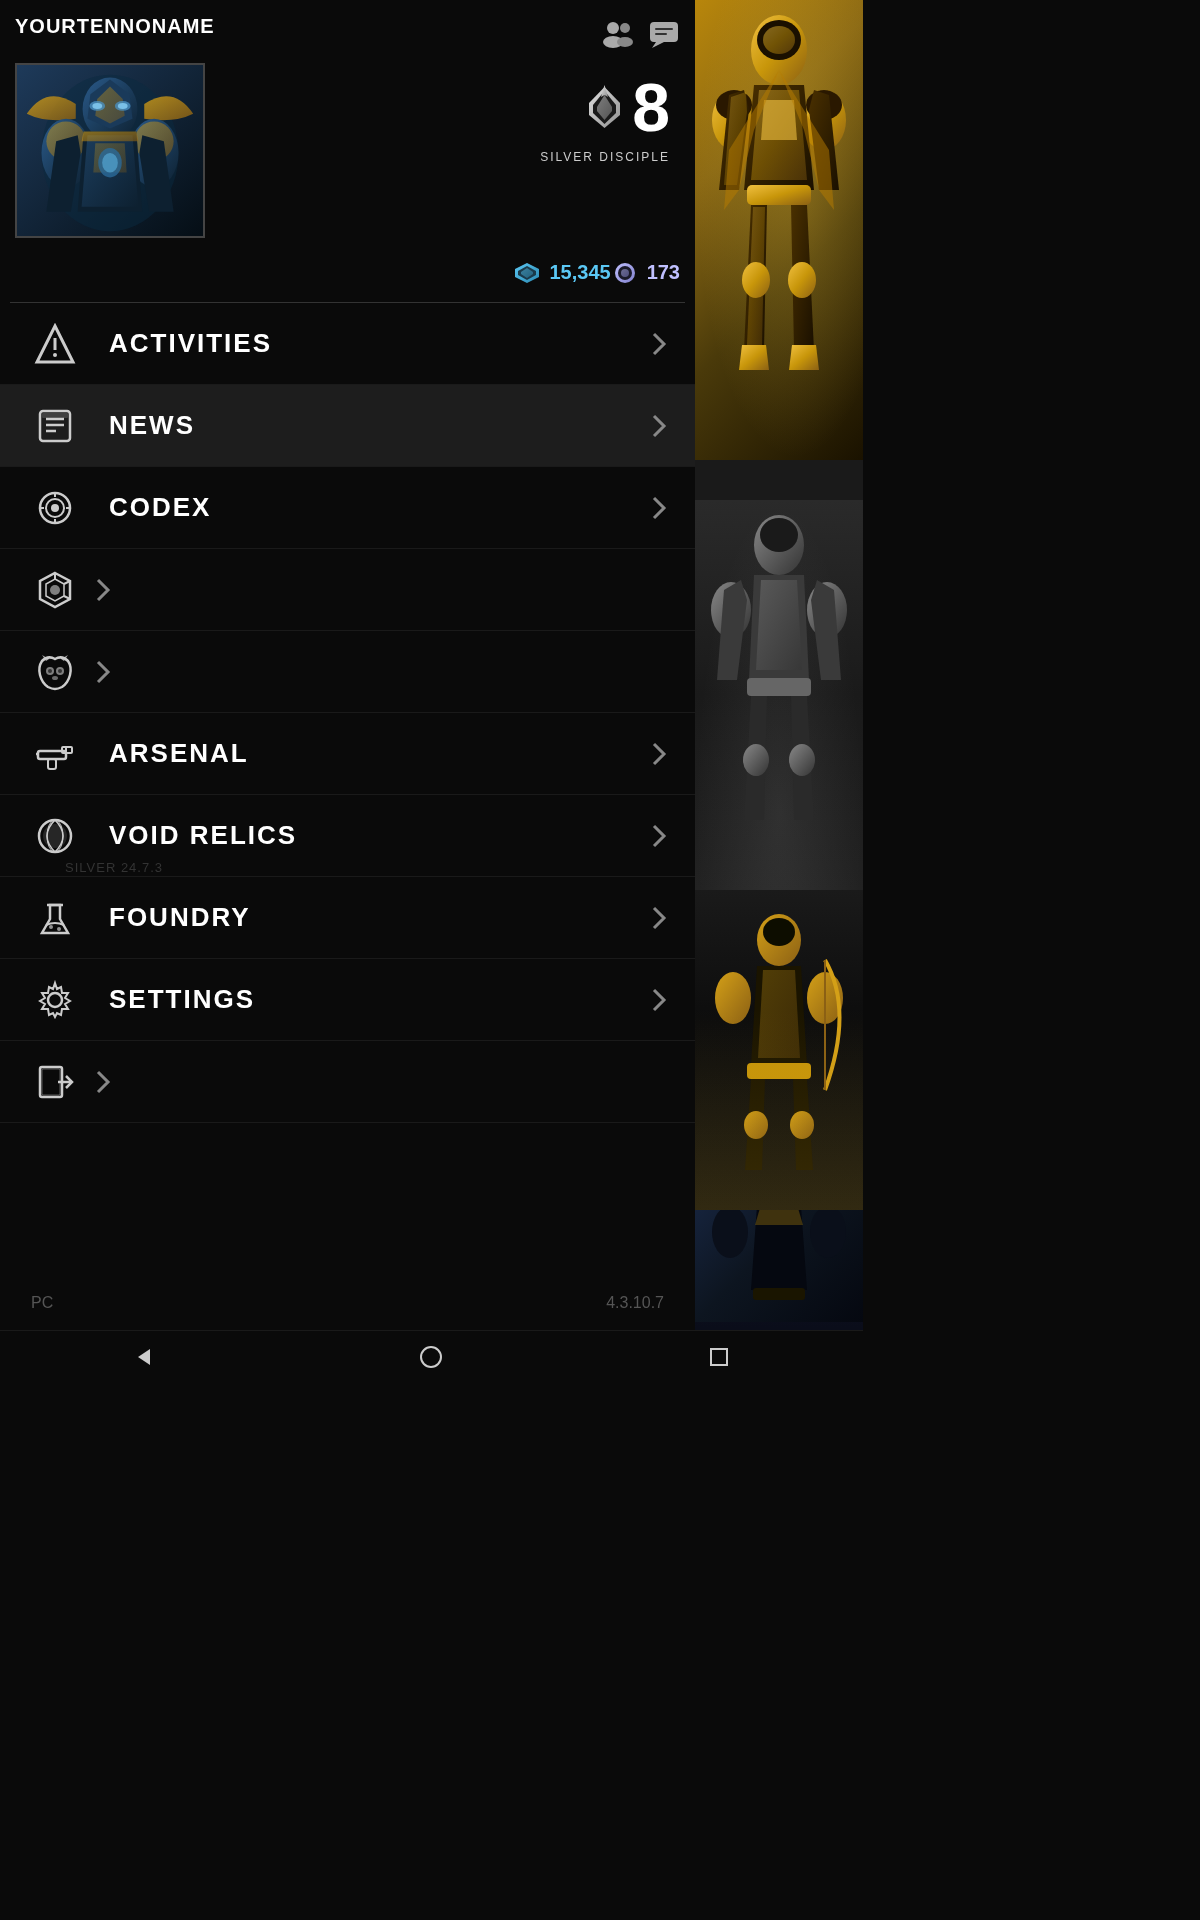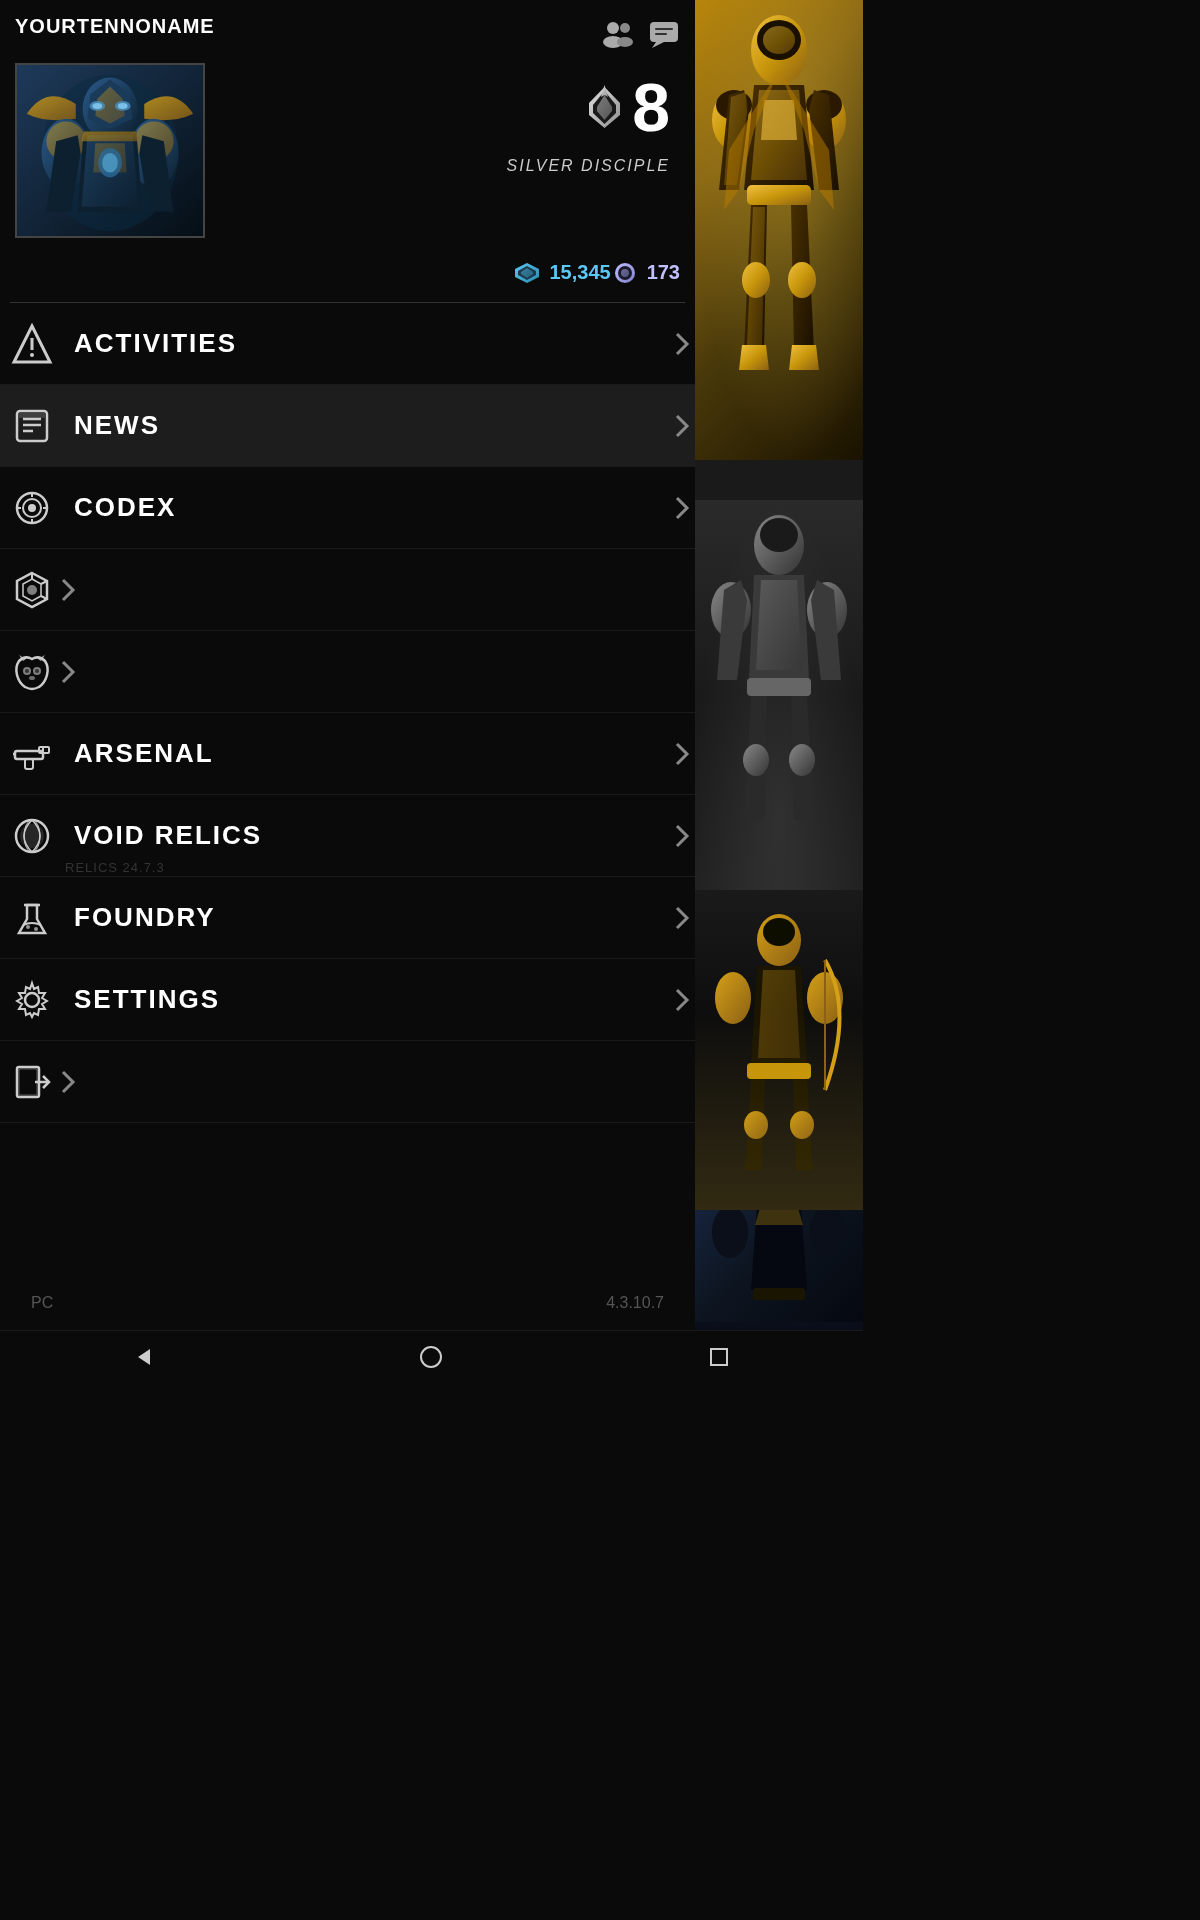--- a/index.html
+++ b/index.html
@@ -172,26 +172,25 @@
     }
 
     .rank-number {
       font-size: 68px;
       font-weight: 900;
       color: #ffffff;
       line-height: 1;
     }
 
     .rank-title {
-      font-size: 16px;
+      font-size: 12px;
       color: #cccccc;
       letter-spacing: 2px;
       text-transform: uppercase;
-      margin-top: 16px;
-      font-style: italic;
+      margin-top: 9px;
     }
 
     
     .currency-row {
       display: flex;
       justify-content: flex-end;
       align-items: center;
       padding: 8px 15px 8px 10px;
       margin-bottom: 10px;
     }
@@ -223,27 +222,28 @@
     .divider {
       height: 1px;
       background: #333;
       margin: 0 10px;
     }
 
     
     .menu-item {
       display: flex;
       align-items: center;
-      padding: 0 4px;
+      padding: 0 27px;
       height: 82px;
       border-bottom: 1px solid #1a1a1a;
       cursor: pointer;
       background: transparent;
       transition: background 0.2s;
       position: relative;
+      gap: 12px;
     }
 
     .menu-item.active-item {
       background: rgba(255,255,255,0.08);
     }
 
     .menu-icon-container {
       width: 55px;
       height: 55px;
       display: flex;
@@ -787,21 +787,21 @@
 
   </div>
 
   <div class="footer">
     <span class="footer-text">PC</span>
     <span class="footer-text">4.3.10.7</span>
   </div>
 
 </div>
 
-<div class="version-overlay" style="position:absolute; left:65px; top:860px; font-size:13px; color:#333; letter-spacing:1px;">RELICS 24.7.3</div>
+<div class="version-overlay" style="position:absolute; left:65px; top:860px; font-size:13px; color:#333; letter-spacing:1px;">SILVER 24.7.3</div>
 
 <div class="nav-bar">
   <div class="nav-btn">
     <svg width="24" height="24" viewBox="0 0 24 24" xmlns="http://www.w3.org/2000/svg">
       <polygon points="18,4 6,12 18,20" fill="#ccc"></polygon>
     </svg>
   </div>
   <div class="nav-btn">
     <svg width="24" height="24" viewBox="0 0 24 24" xmlns="http://www.w3.org/2000/svg">
       <circle cx="12" cy="12" r="10" fill="none" stroke="#ccc" stroke-width="2"></circle>

